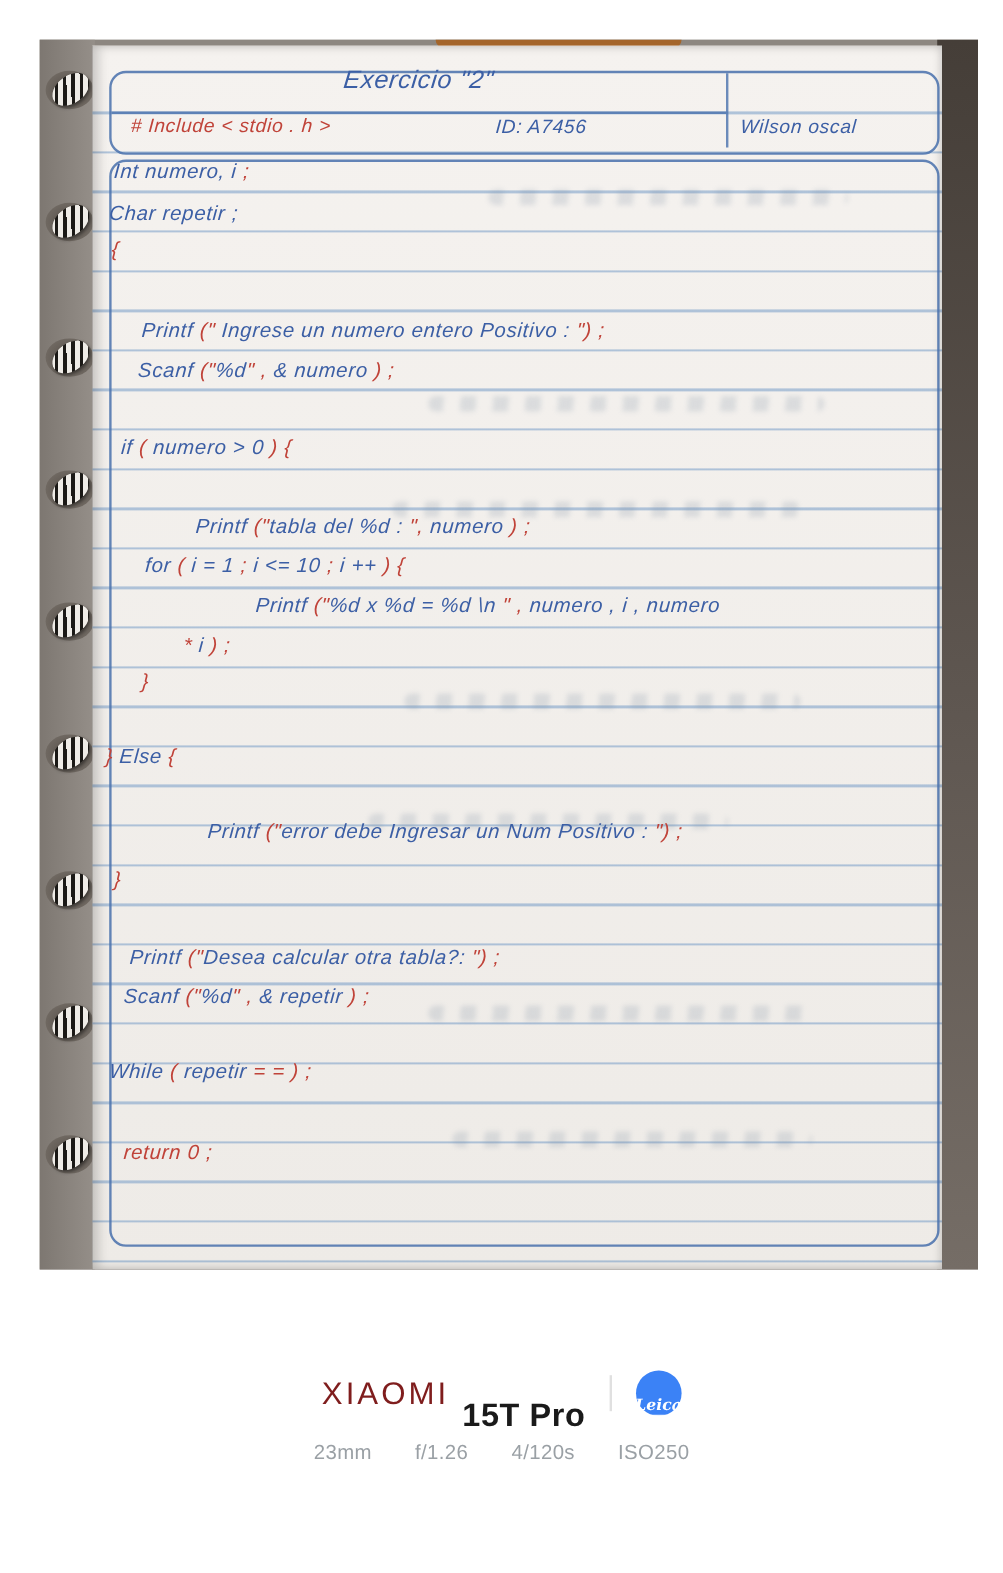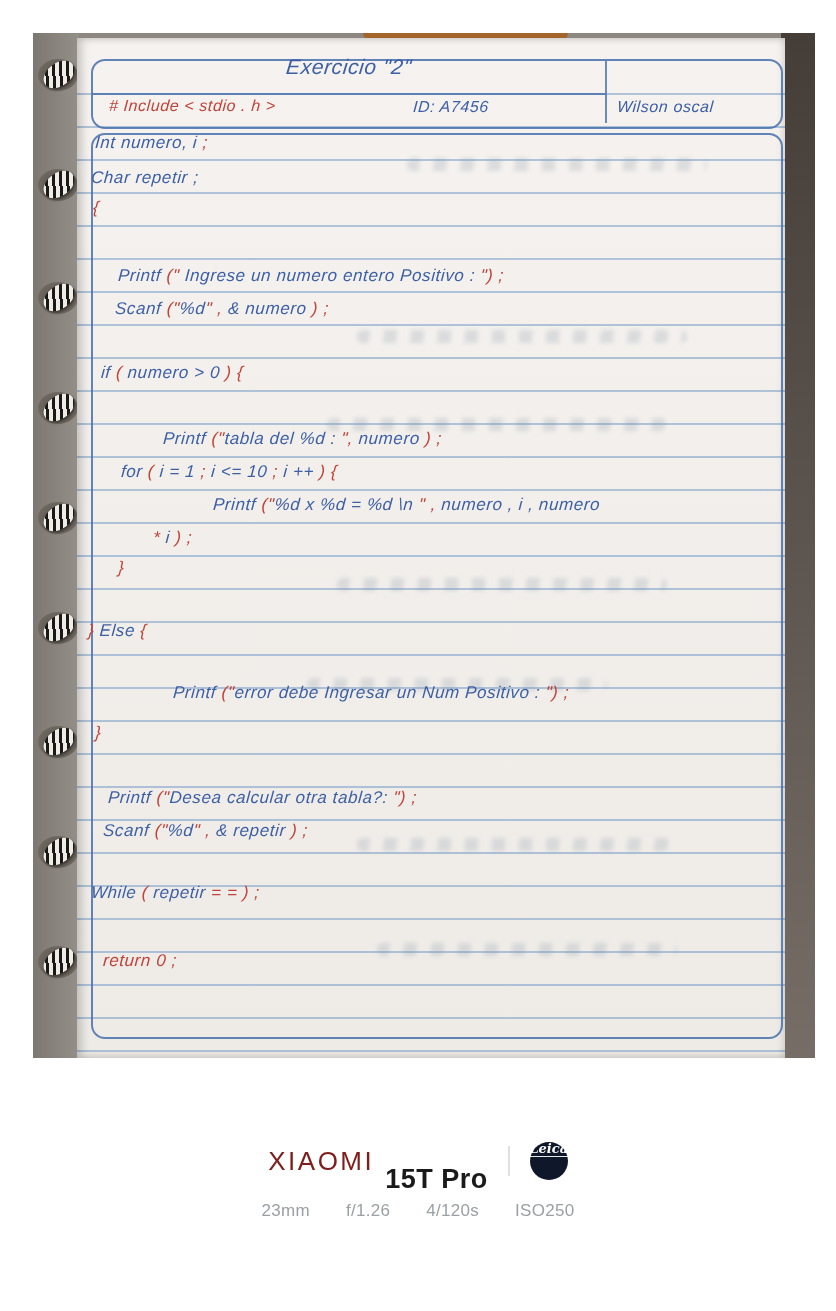--- a/index.html
+++ b/index.html
@@ -50,22 +50,22 @@
   #name-field{left:524px;top:37px;font-size:16px;}
   
   .ghost{position:absolute;height:13px;filter:blur(2px);opacity:.6;border-radius:6px;
     background:repeating-linear-gradient(95deg,rgba(125,142,162,.35) 0 13px,transparent 13px 27px);}
   
   .wm-row{position:absolute;top:1139px;left:0;width:836px;height:44px;
     display:flex;align-items:center;justify-content:center;}
   .wm-brand{font-size:26px;font-weight:400;letter-spacing:2.5px;color:#7f1d1d;}
   .wm-model{font-size:27px;font-weight:600;color:#1a1a1a;margin-left:11px;letter-spacing:.5px;margin-top:36px;}
   .wm-divider{width:2px;height:30px;background:#e0e0e0;margin:0 20px;}
-  .leica{width:38px;height:38px;border-radius:50%;background:#0f172a;
-    display:flex;align-items:flex-start;justify-content:center;}
+  .leica{width:38px;height:38px;border-radius:50%;background:#3b82f6;
+    display:flex;align-items:flex-end;justify-content:center;}
   .leica span{font-family:"DejaVu Serif","Liberation Serif",serif;font-style:italic;
     font-weight:bold;font-size:13px;color:#ffffff;border-bottom:1px solid rgba(255,255,255,.9);
     line-height:1.05;padding:0 1px;}
   .settings{position:absolute;top:1201px;left:0;width:836px;display:flex;
     justify-content:center;gap:36px;color:#9aa0a5;font-size:17px;letter-spacing:.3px;}
 </style>
 </head>
 <body>
 
 <div class="photo">

